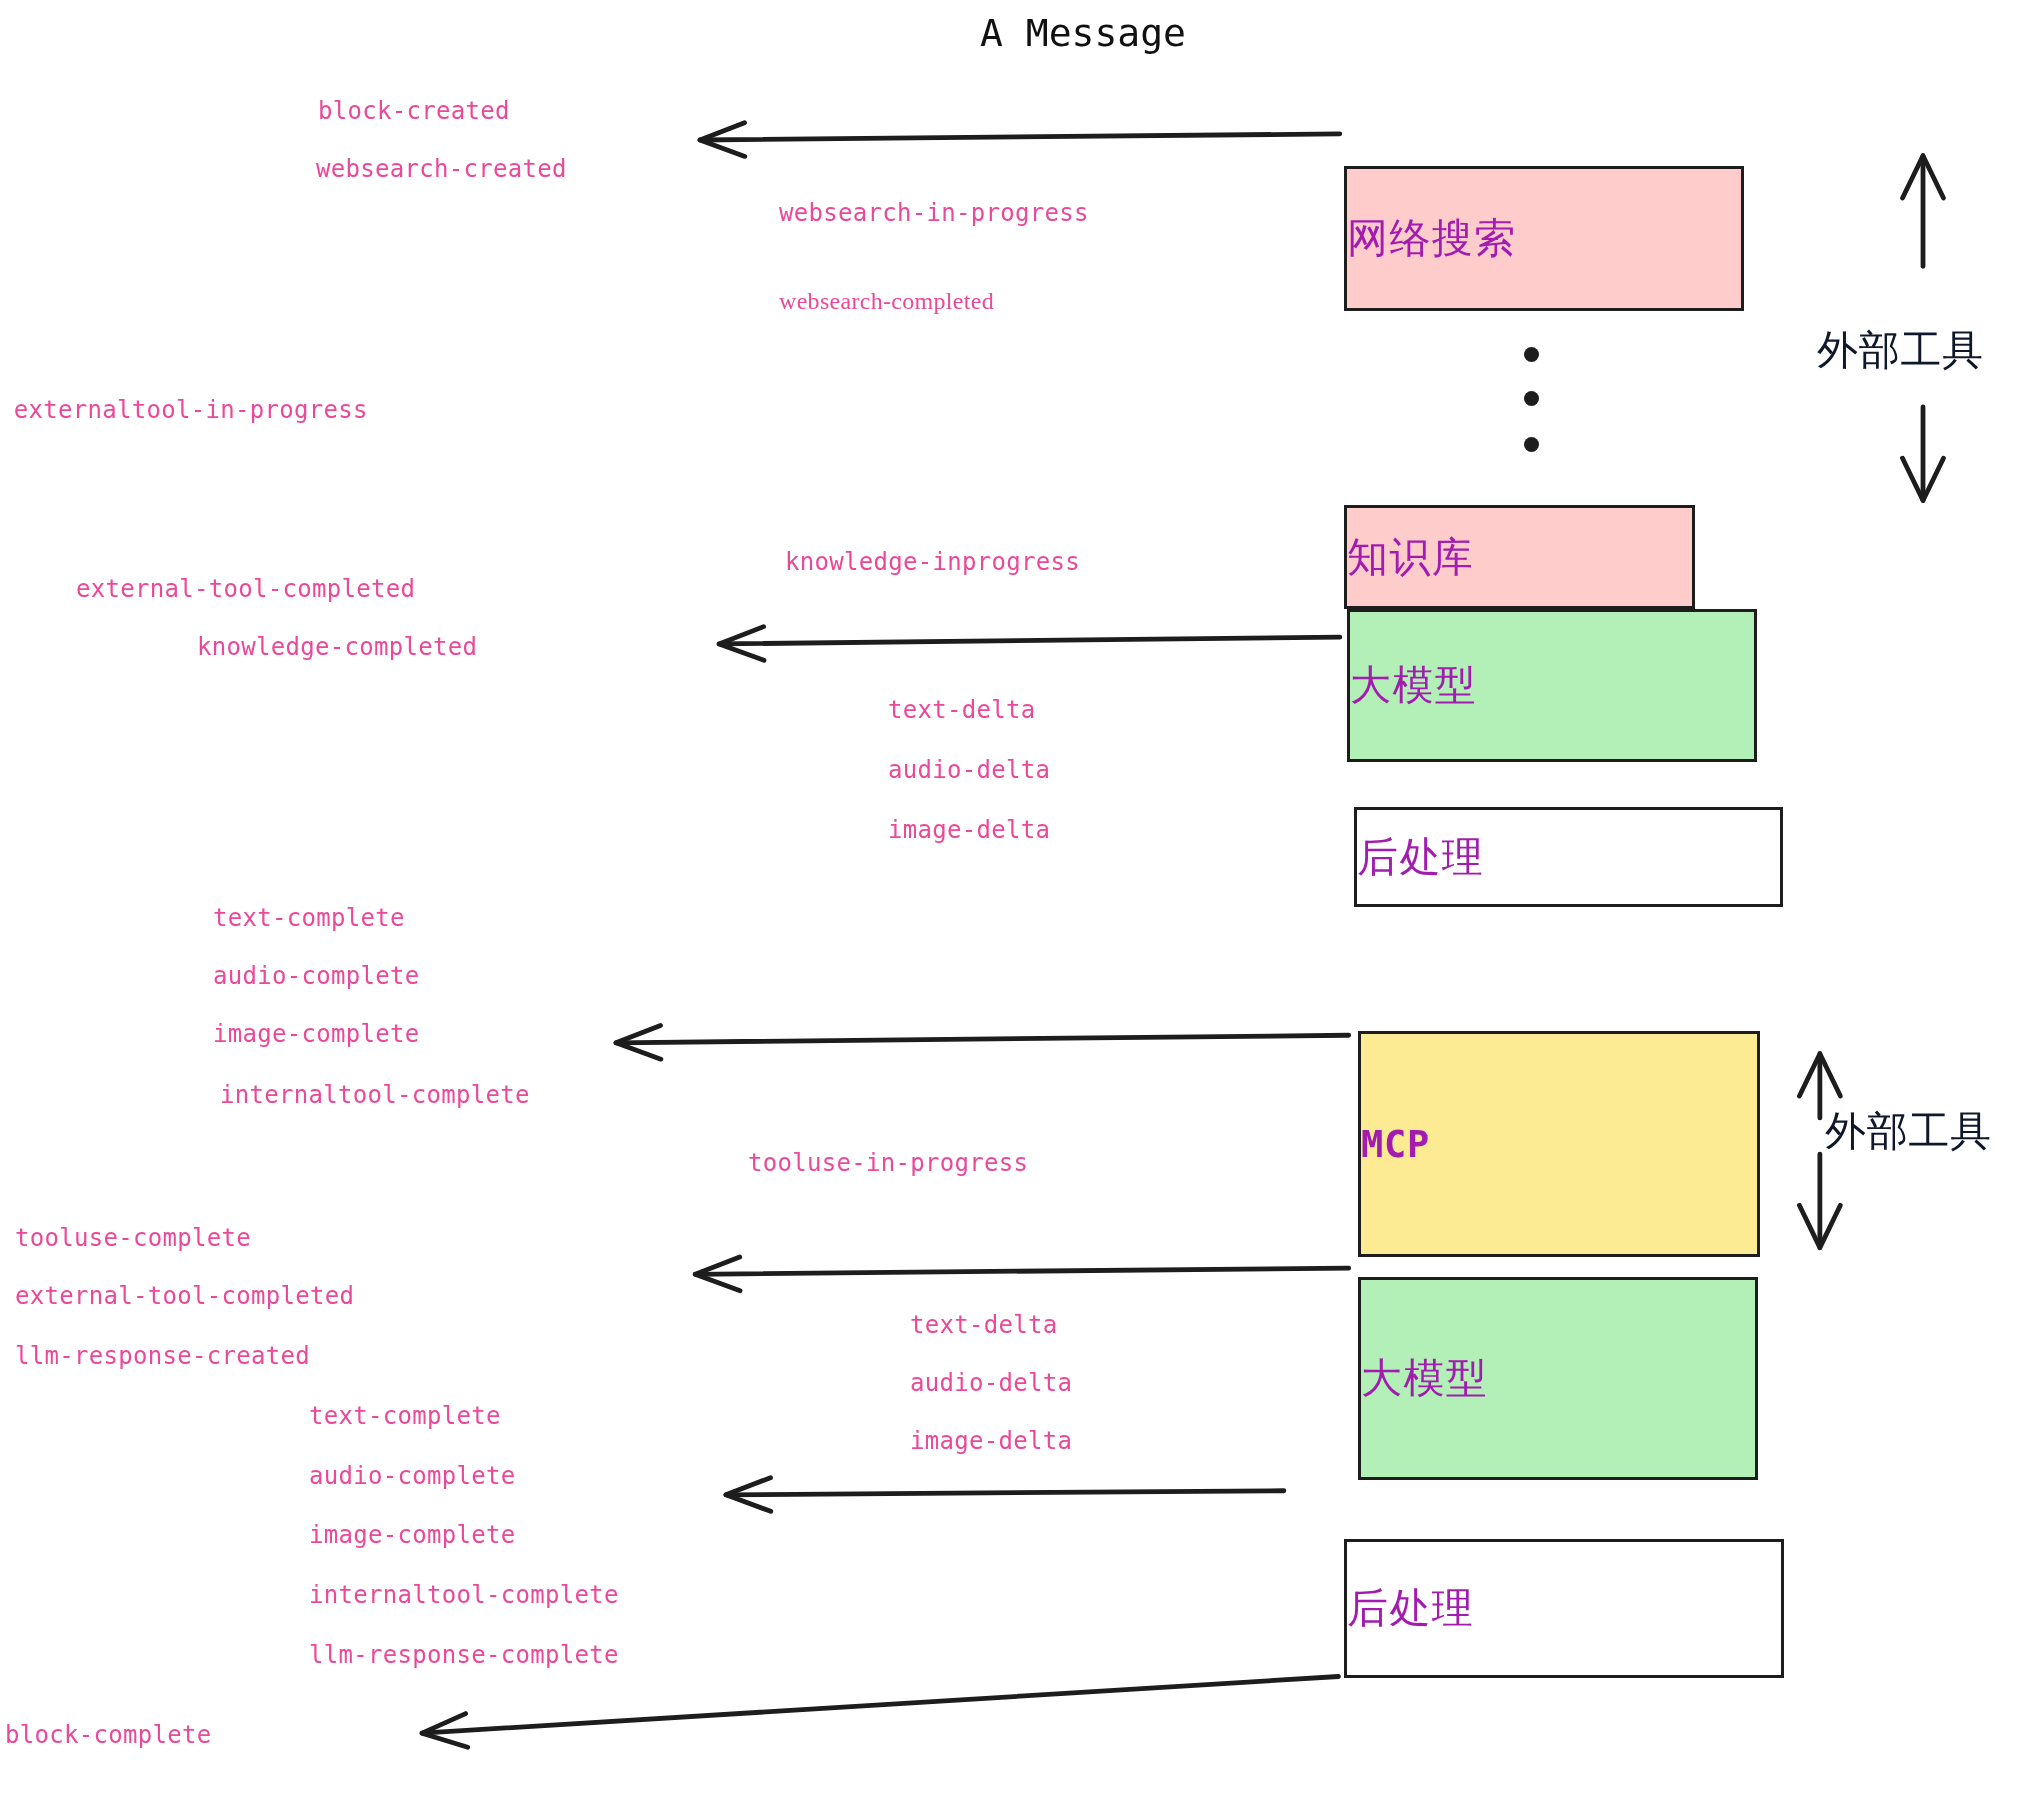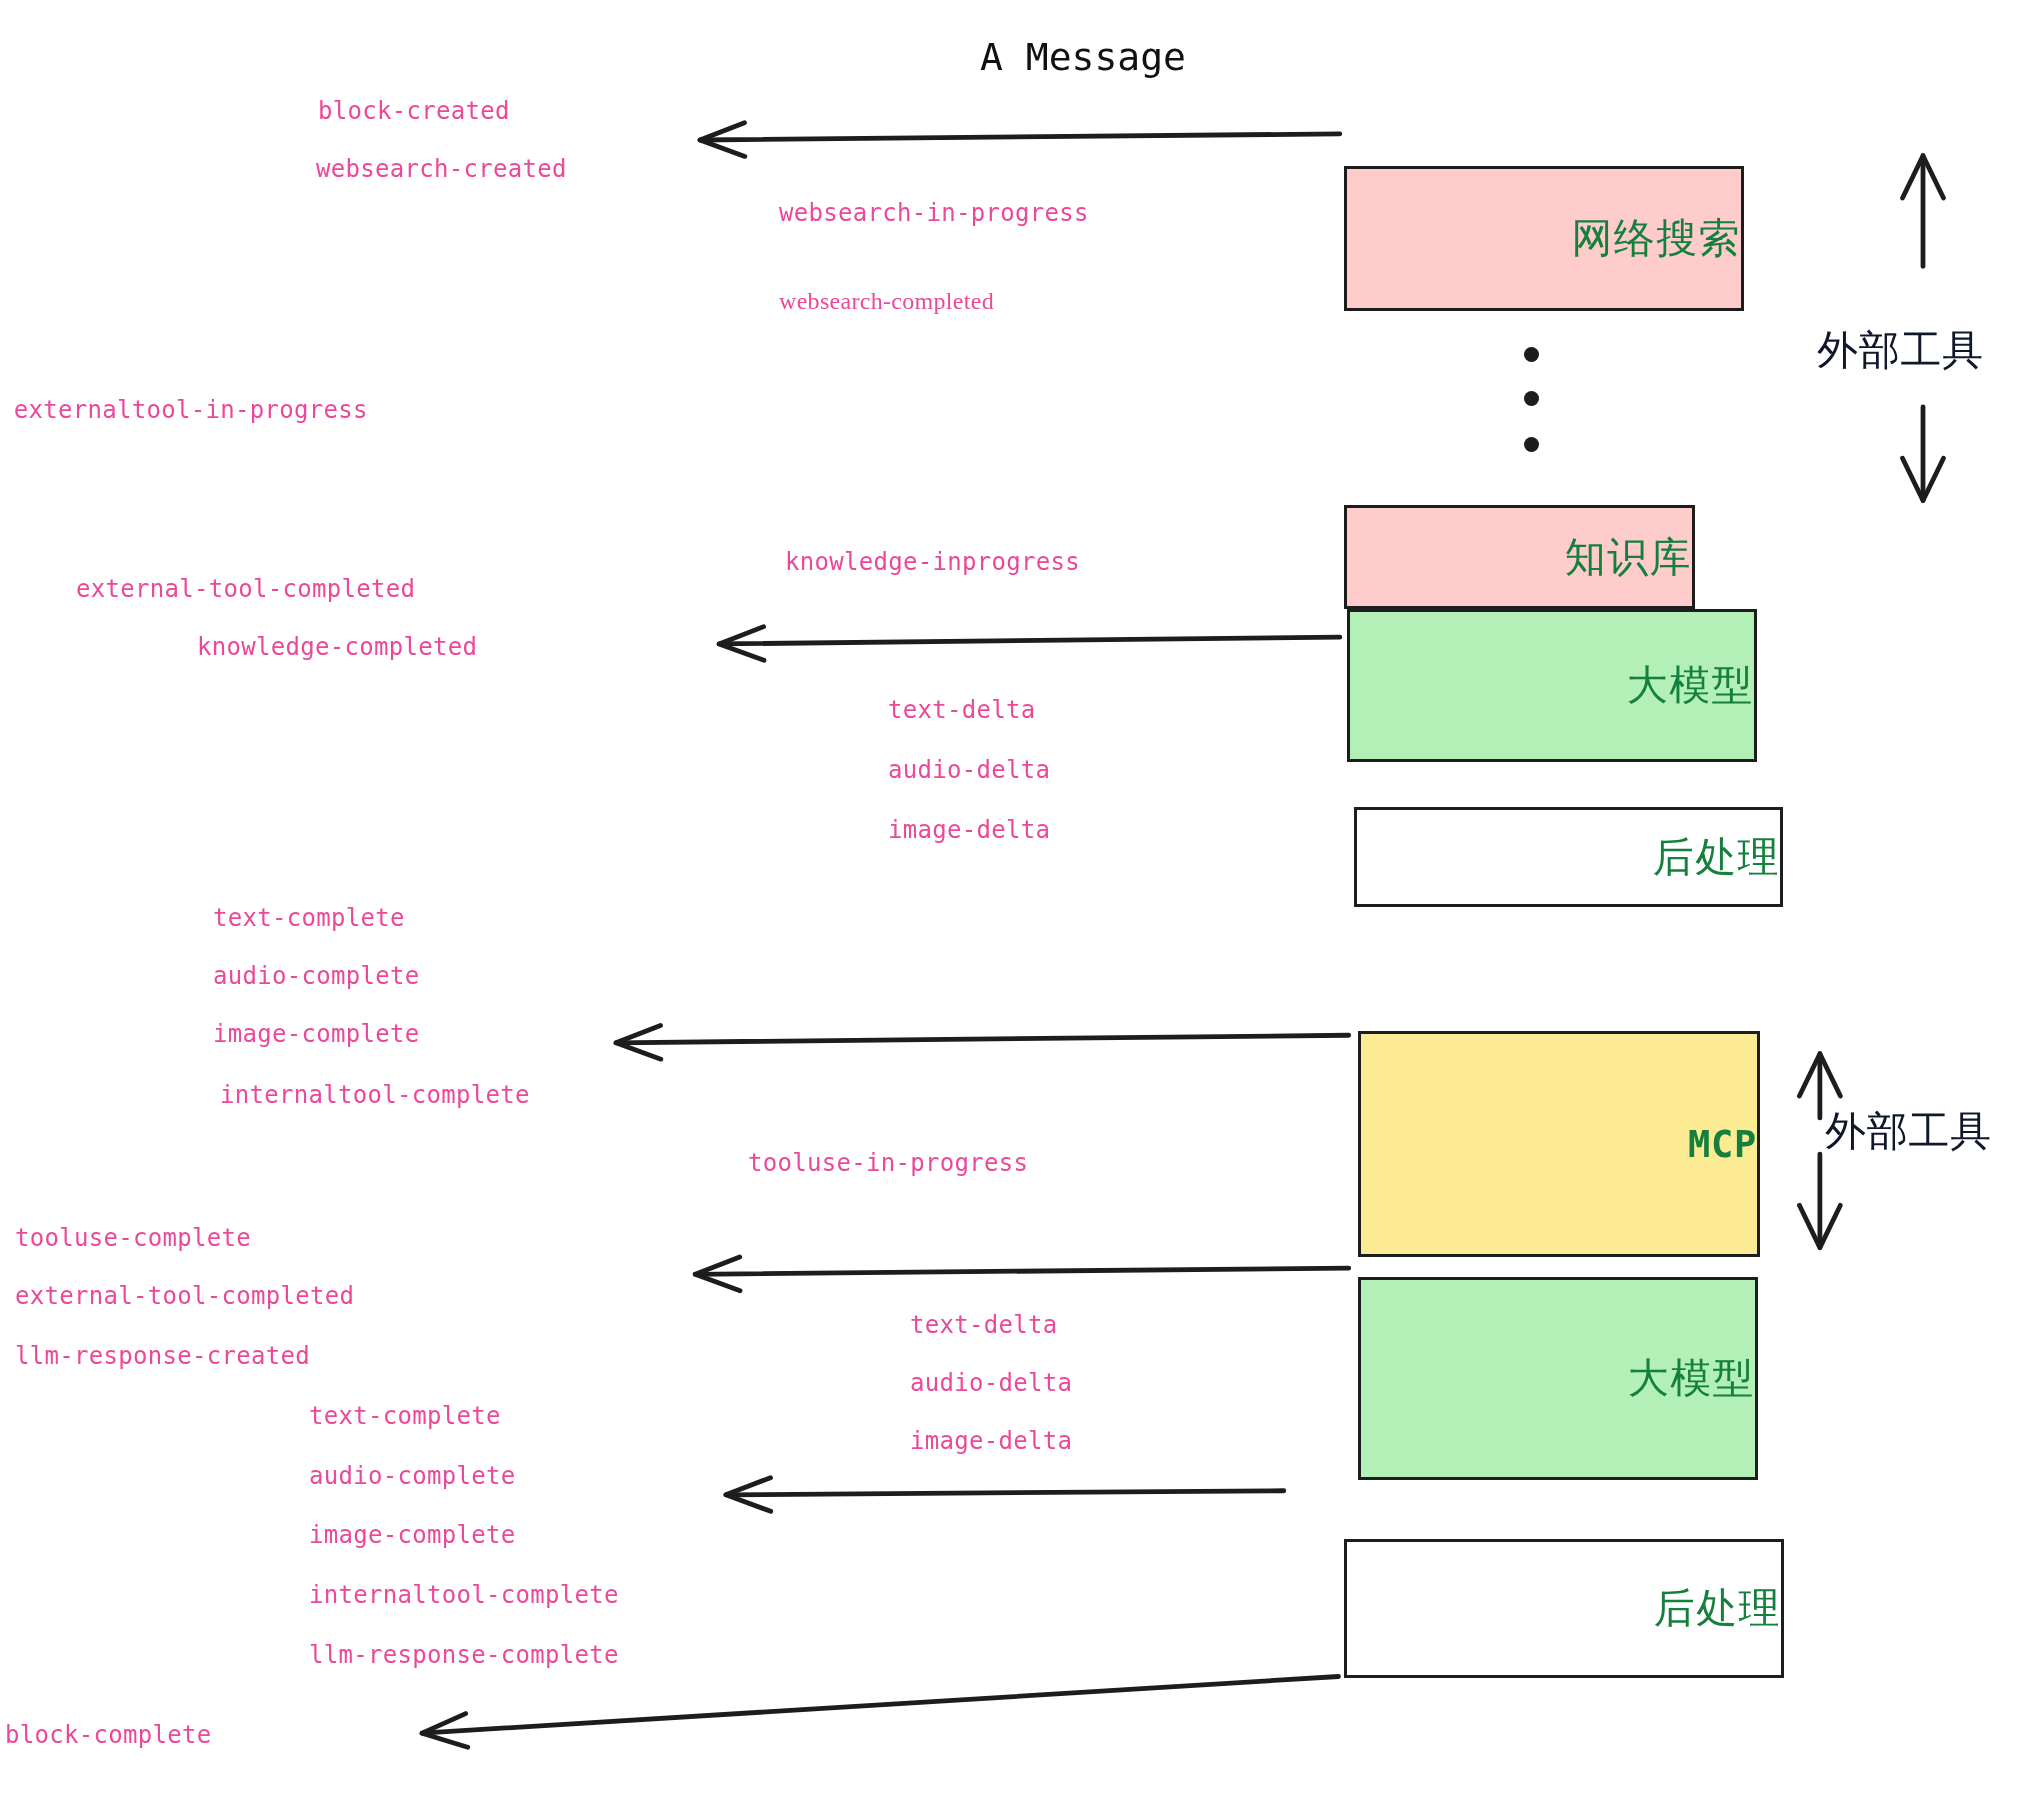--- a/index.html
+++ b/index.html
@@ -33,24 +33,24 @@
     color: #111111;
     white-space: nowrap;
     line-height: 1;
   }
   .node {
     position: absolute;
     box-sizing: border-box;
     border: 3.4px solid #1d1d1d;
     display: flex;
     align-items: center;
-    justify-content: flex-end;
+    justify-content: flex-start;
     font-family: "DejaVu Sans", sans-serif;
     font-size: 41px;
-    color: #15803d;
+    color: #a21caf;
     letter-spacing: 1.4px;
   }
   .node.mcp {
     font-family: "DejaVu Sans Mono", monospace;
     font-weight: bold;
     font-size: 37px;
     letter-spacing: 0.7px;
   }
   .sidelabel {
     position: absolute;
@@ -75,21 +75,21 @@
     width: 2035px;
     height: 1796px;
     pointer-events: none;
   }
 </style>
 </head>
 <body>
 
 <div id="canvas">
 
-  <div class="title" style="left:980px; top:13.7px;margin-top:24px;">A Message</div>
+  <div class="title" style="left:980px; top:13.7px;">A Message</div>
 
   <svg class="overlay" viewBox="0 0 2980 2630" xmlns="http://www.w3.org/2000/svg">
     <g id="arrow-group" fill="none" stroke="#1d1d1d" stroke-width="7" stroke-linecap="round" stroke-linejoin="round">
         <g>
           <line x1="1962" y1="196" x2="1025" y2="205"></line>
           <path d="M 1090.7465994971526 229.0288296544174 L 1025 205 L 1090.2729121330276 179.71271185607182"></path>
         </g>
         <g>
           <line x1="1962" y1="933" x2="1053" y2="943"></line>
           <path d="M 1118.780075574702 966.9370352672692 L 1053 943 L 1118.2375518280598 917.6216266974969"></path>

